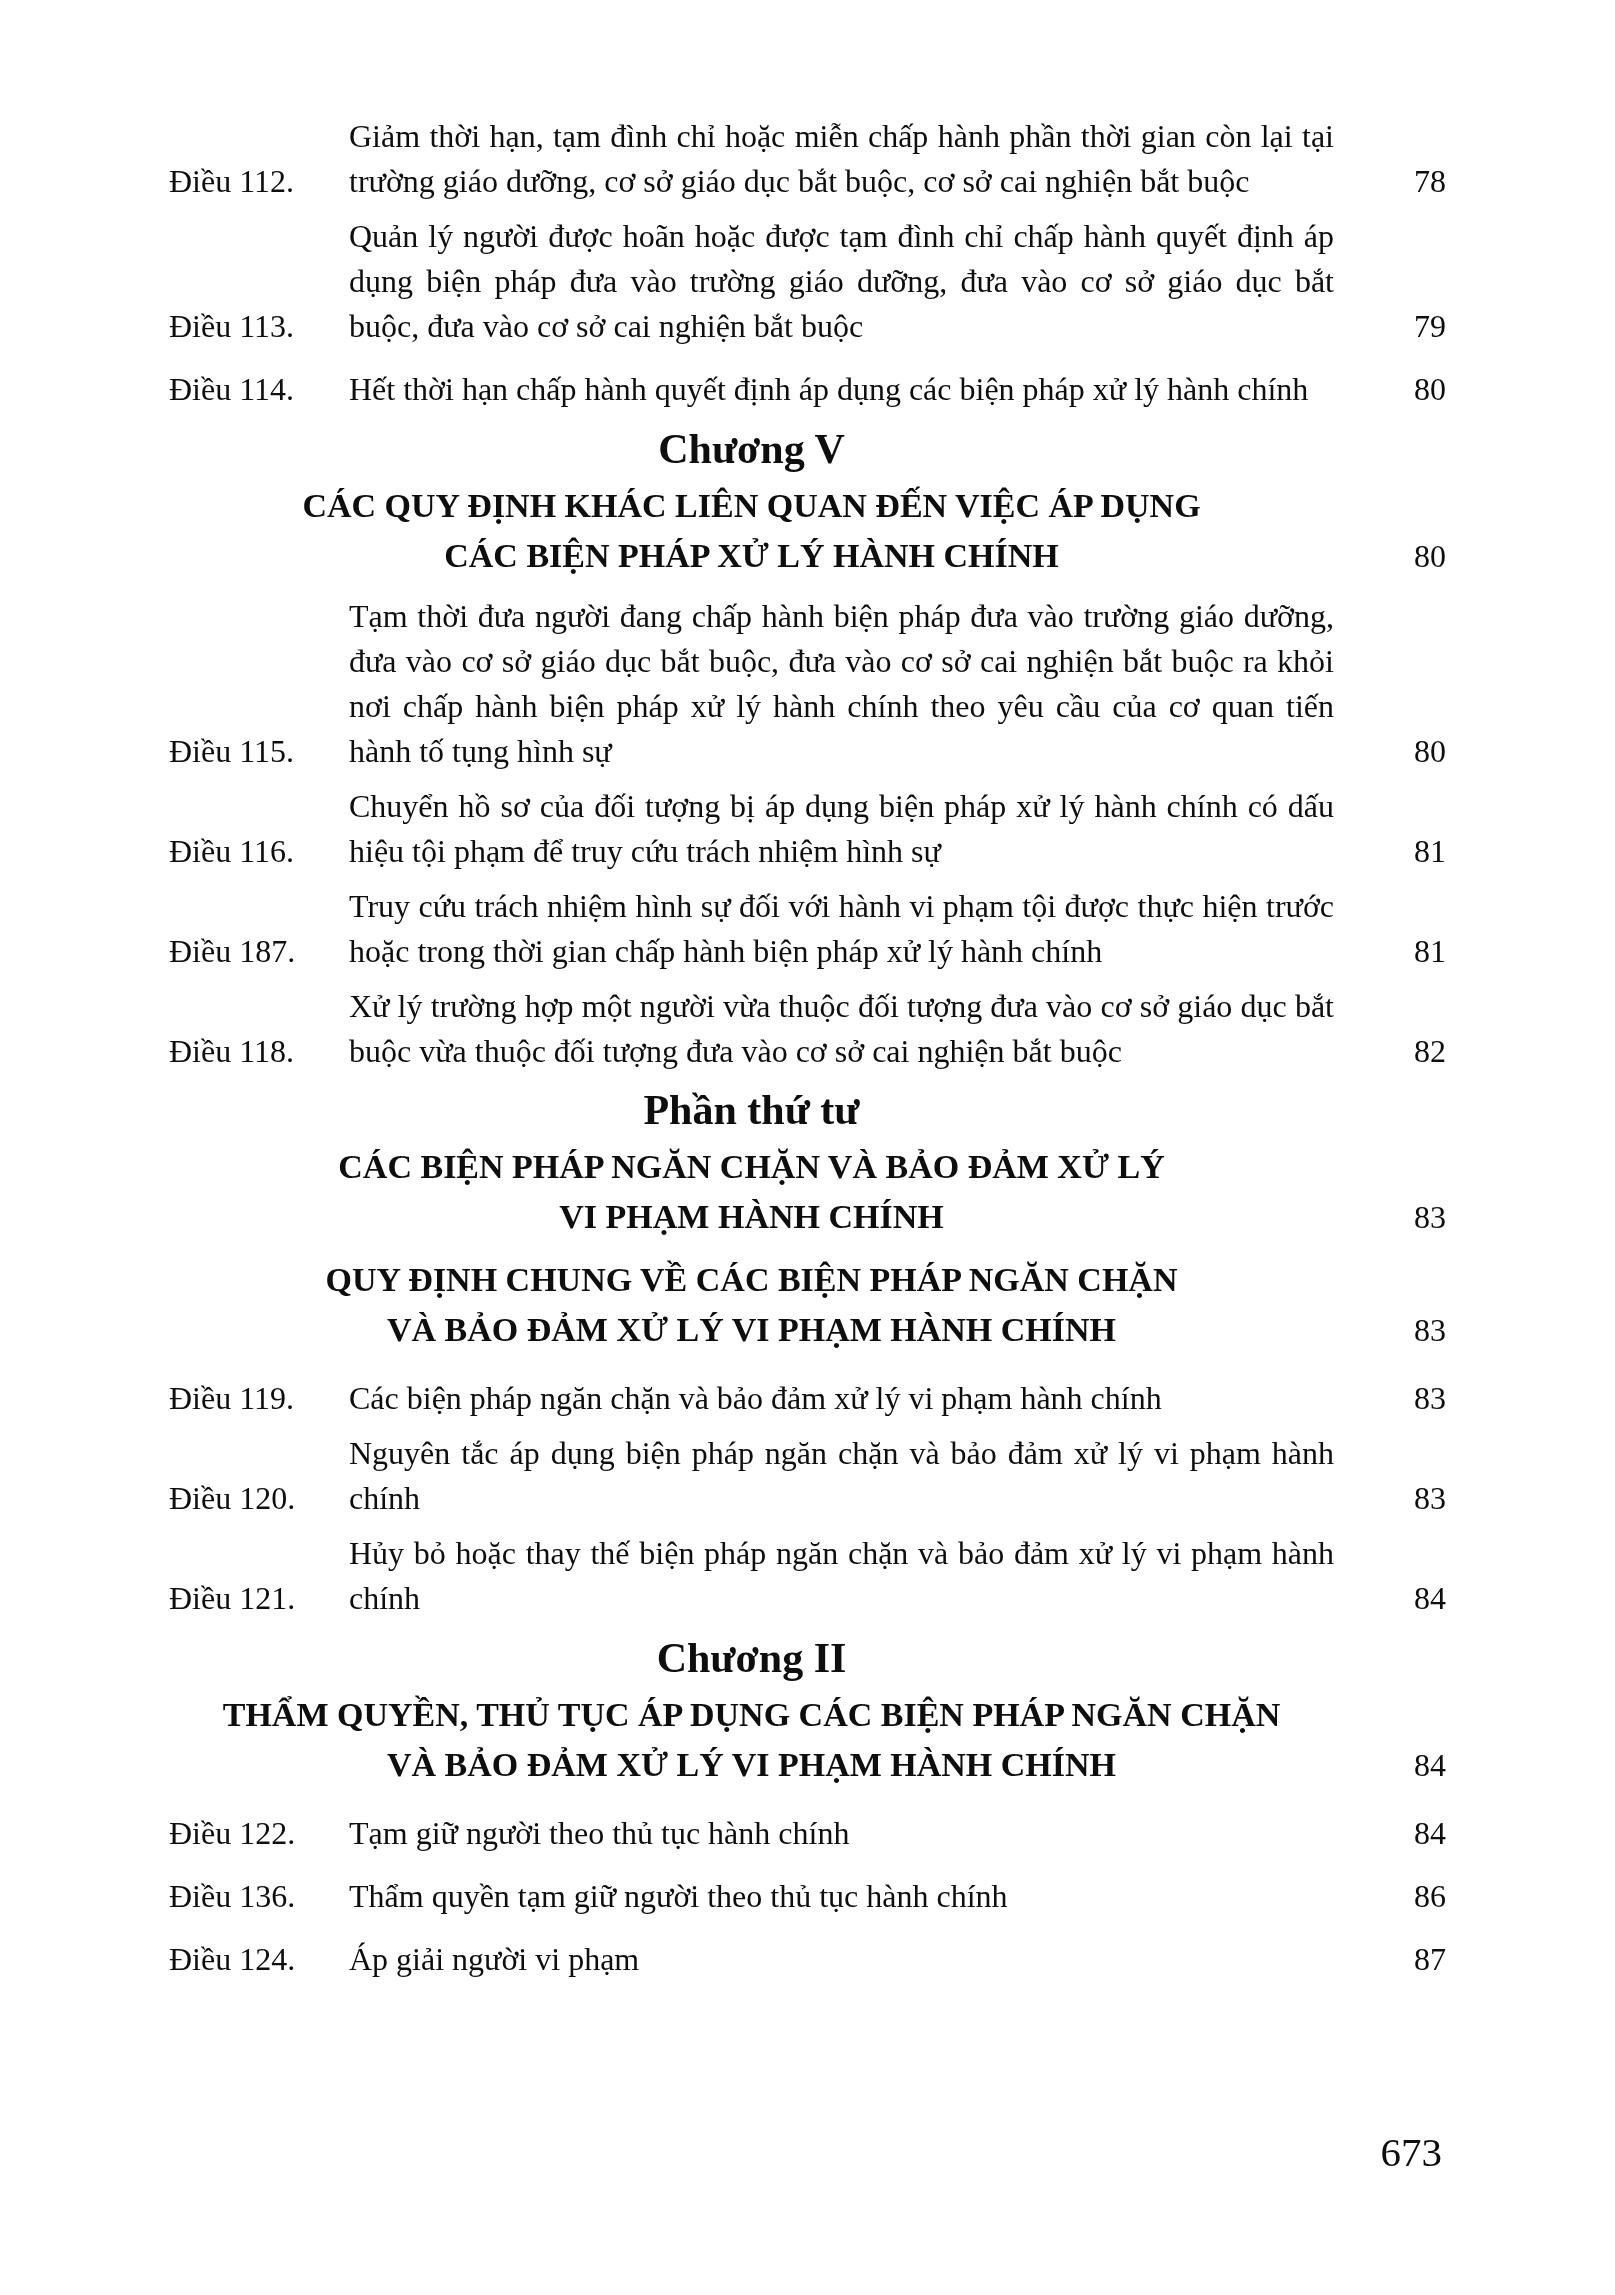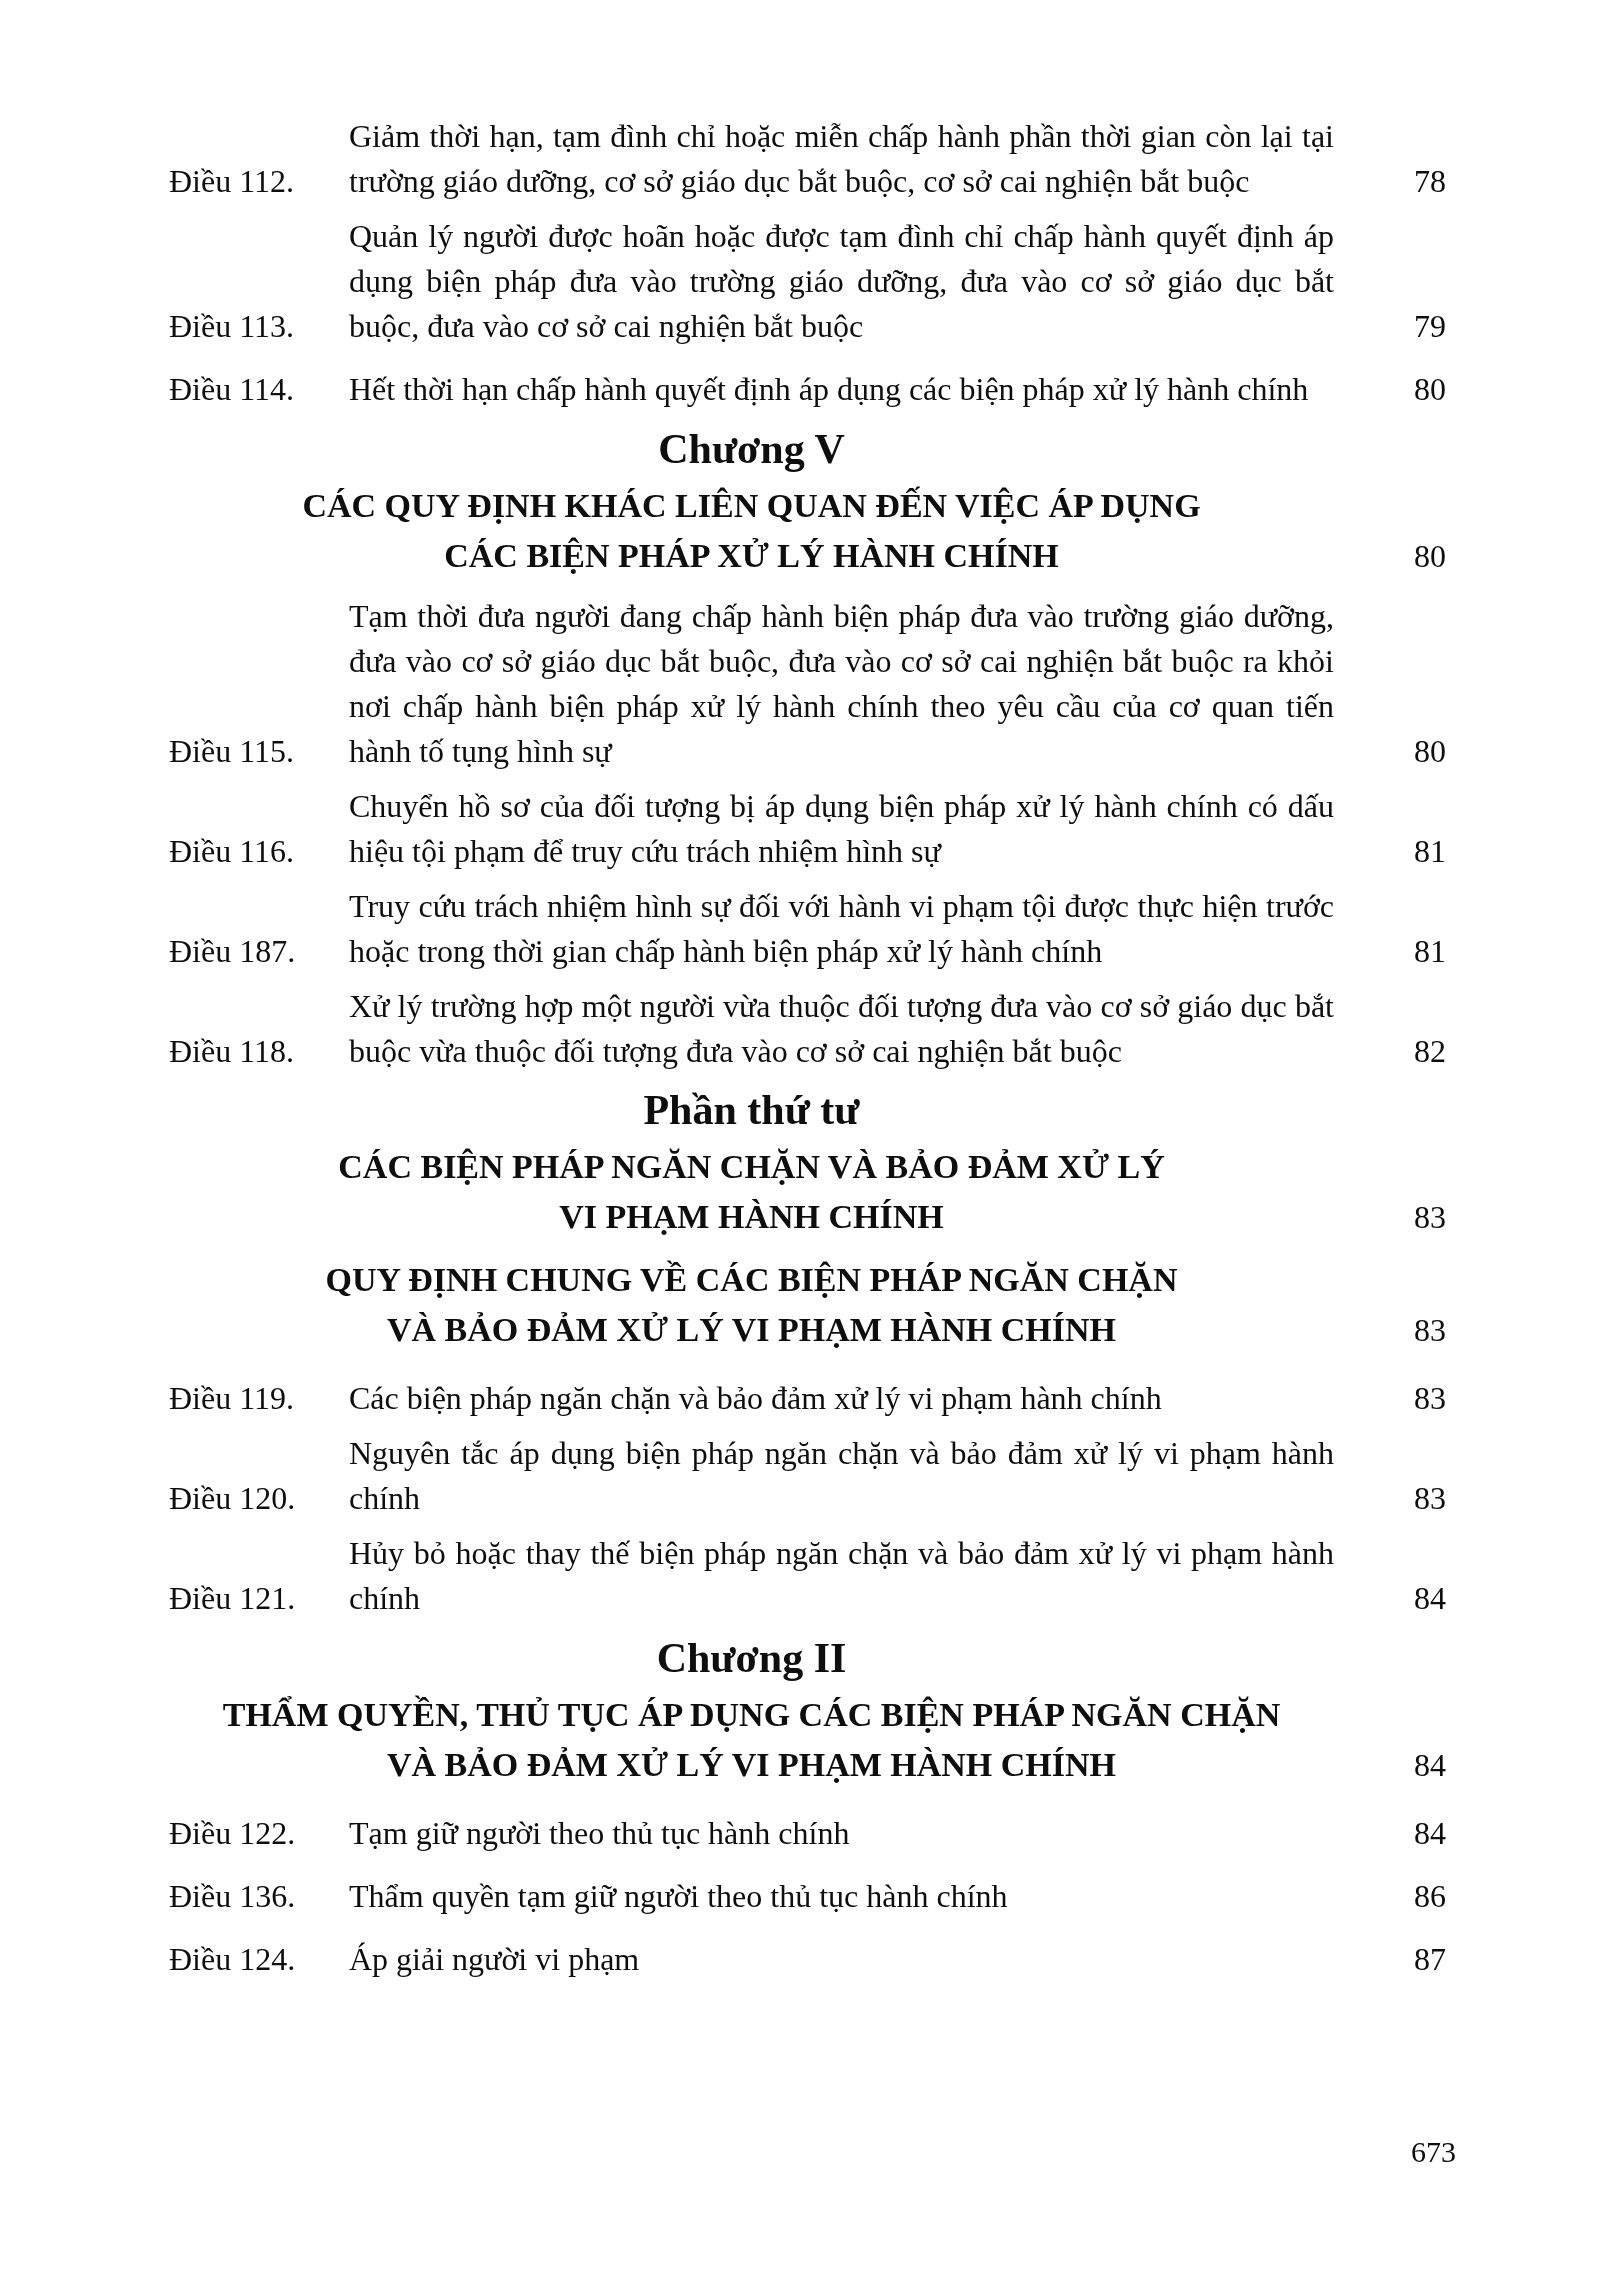--- a/index.html
+++ b/index.html
@@ -72,22 +72,22 @@
     white-space: pre-line;
   }
   .toc-heading .toc-page {
     font-weight: normal;
     line-height: 50px;
   }
   
   .folio {
     position: absolute;
     top: 2131px;
-    right: 159px;
-    font-size: 30px;
+    right: 173px;
+    font-size: 41px;
     line-height: 42px;
     text-align: right;
   }
 </style>
 </head>
 <body>
 
 <div class="page">
 
   <div class="toc-entry">

